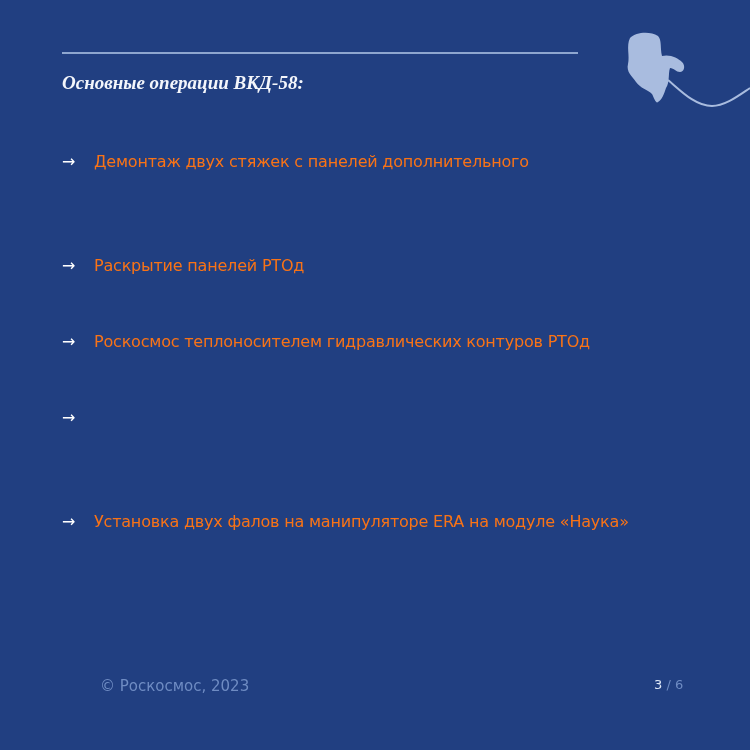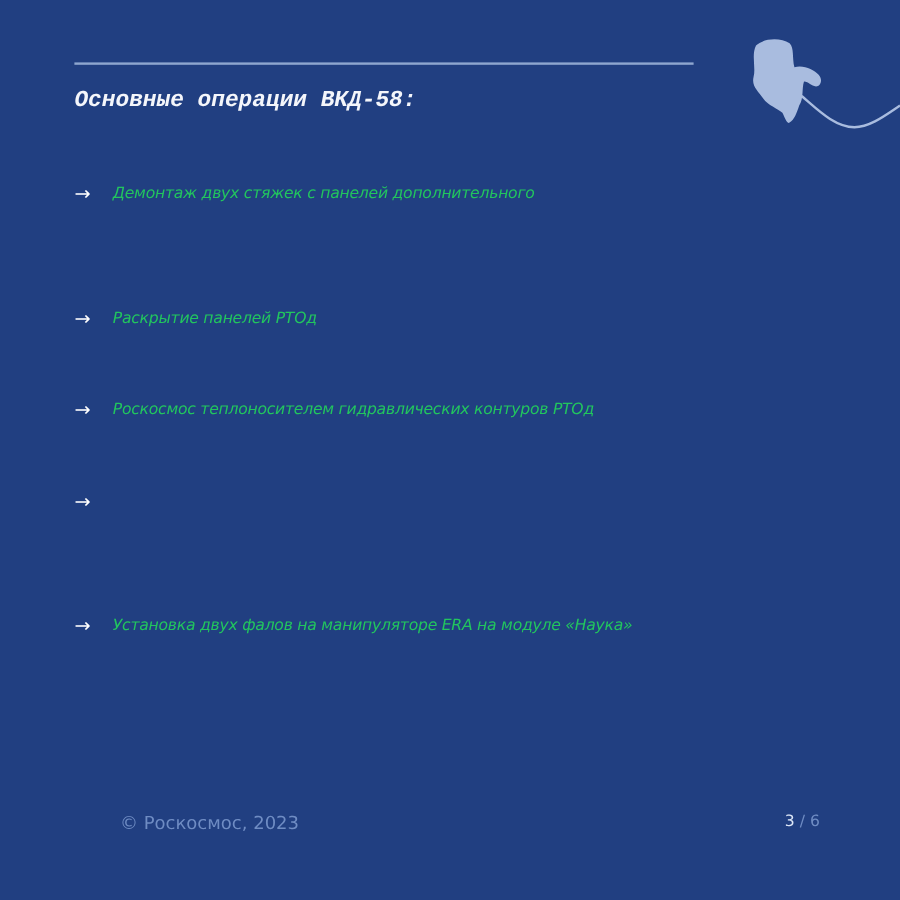--- a/index.html
+++ b/index.html
@@ -15,43 +15,42 @@
     position: absolute; left: 62px; top: 52px;
     width: 516px; height: 2px;
     background: #8ea6cf;
   }
   .astronaut {
     position: absolute; left: 600px; top: 28px;
     width: 150px; height: 90px;
   }
   .title {
     position: absolute; left: 62px; top: 72px;
-    font-family: Liberation Mono, monospace;
+    font-family: Liberation Serif, serif;
     font-style: italic; font-weight: bold;
     font-size: 19px;
     color: #f4f6fb;
   }
   .ops {
     position: absolute; left: 62px; top: 150px; width: 660px;
     margin: 0; padding: 0; list-style: none;
   }
   .op {
     position: absolute; left: 0;
     display: flex; align-items: flex-start;
   }
   .arrow {
     width: 32px; flex: 0 0 32px;
     font-size: 16px; line-height: 24px;
     color: #ffffff;
   }
   .op-text {
-    font-size: 13px; line-height: 24px;
-    color: #22c55e;
+    font-size: 16px; line-height: 24px;
+    color: #f97316;
     letter-spacing: -0.2px;
-    font-style: italic;
   }
   .footer-copy {
     position: absolute; left: 62px; top: 677px;
     font-size: 15px; color: #6f8cc3; margin-left: 38px;
   }
   .pager {
     position: absolute; left: 654px; top: 677px;
     font-size: 13px; color: #6f8cc3;
   }
   .pager .cur { color: #dce6f6; }

